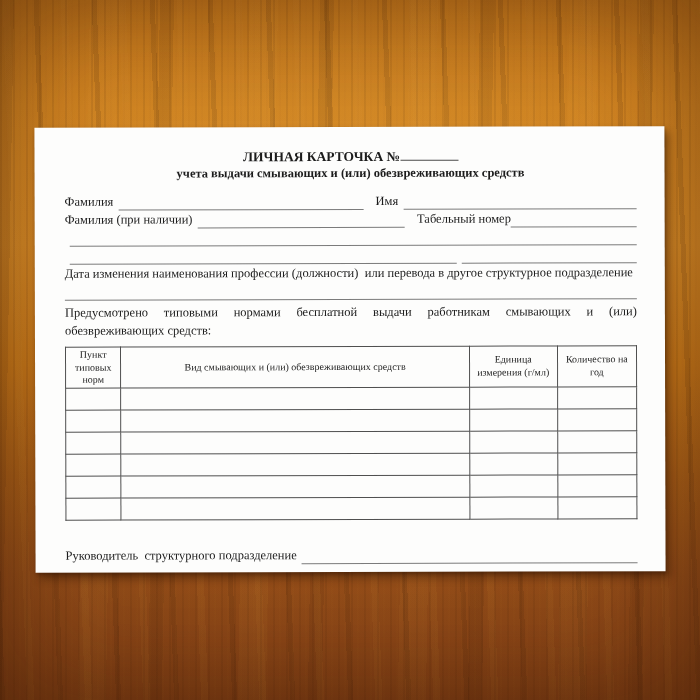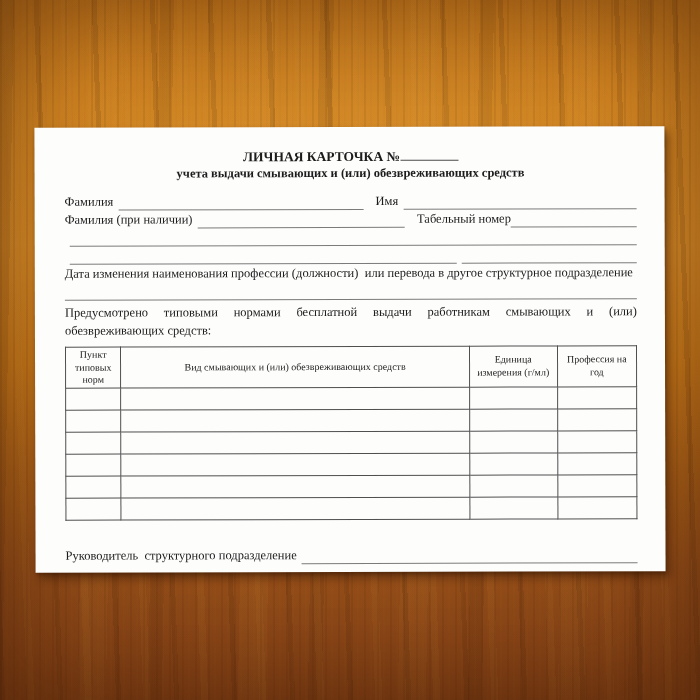--- a/index.html
+++ b/index.html
@@ -126,21 +126,21 @@
       <col class="c1">
         <col class="c2">
         <col class="c3">
         <col class="c4">
     </colgroup>
     <thead>
       <tr>
         <th>Пункт типовых норм</th>
         <th>Вид смывающих и (или) обезвреживающих средств</th>
         <th>Единица измерения (г/мл)</th>
-        <th>Профессия на год</th>
+        <th>Количество на год</th>
       </tr>
     </thead>
     <tbody>
         <tr>
           <td></td>
           <td></td>
           <td></td>
           <td></td>
         </tr>
         <tr>

